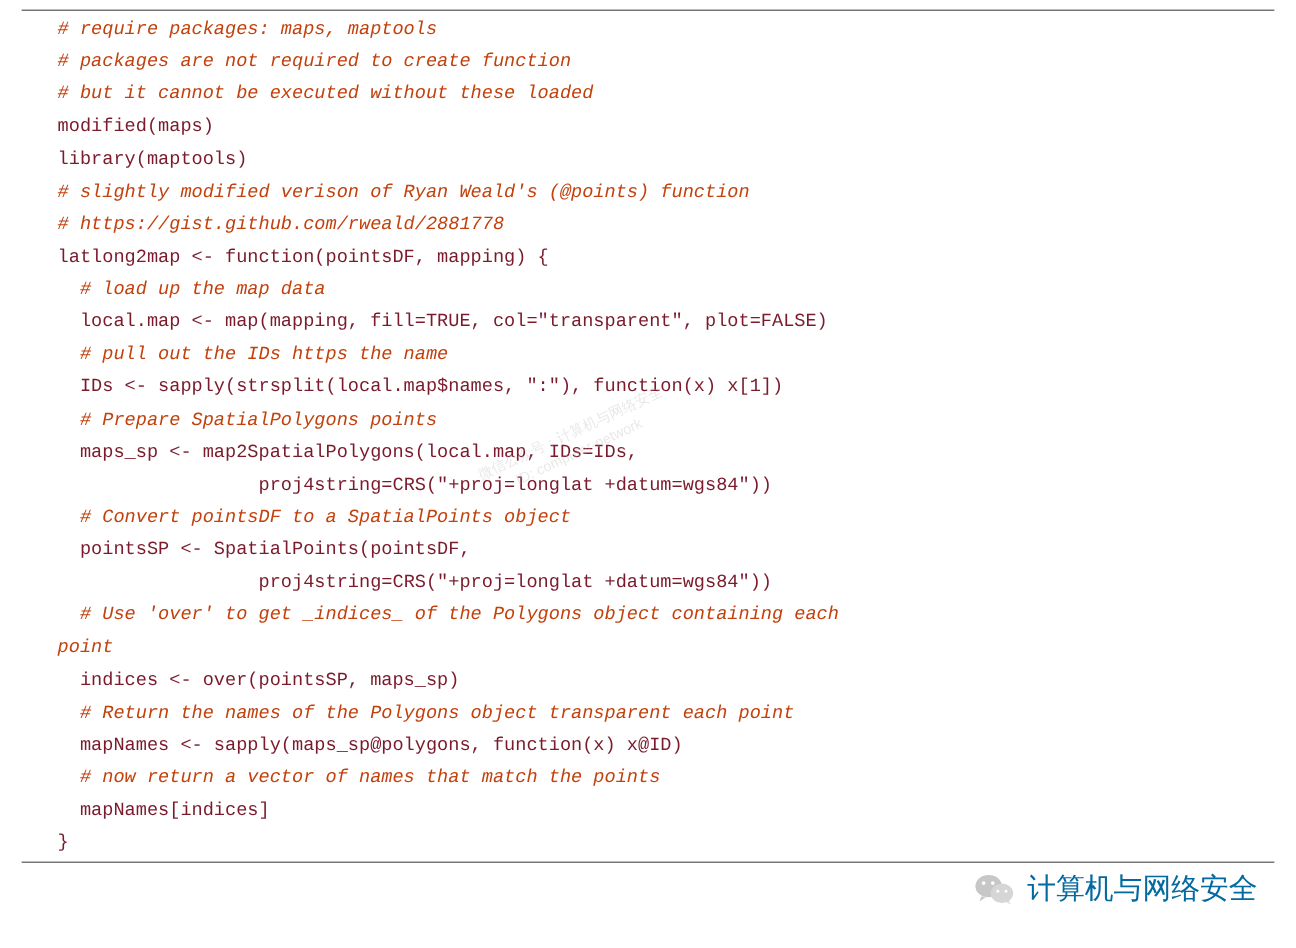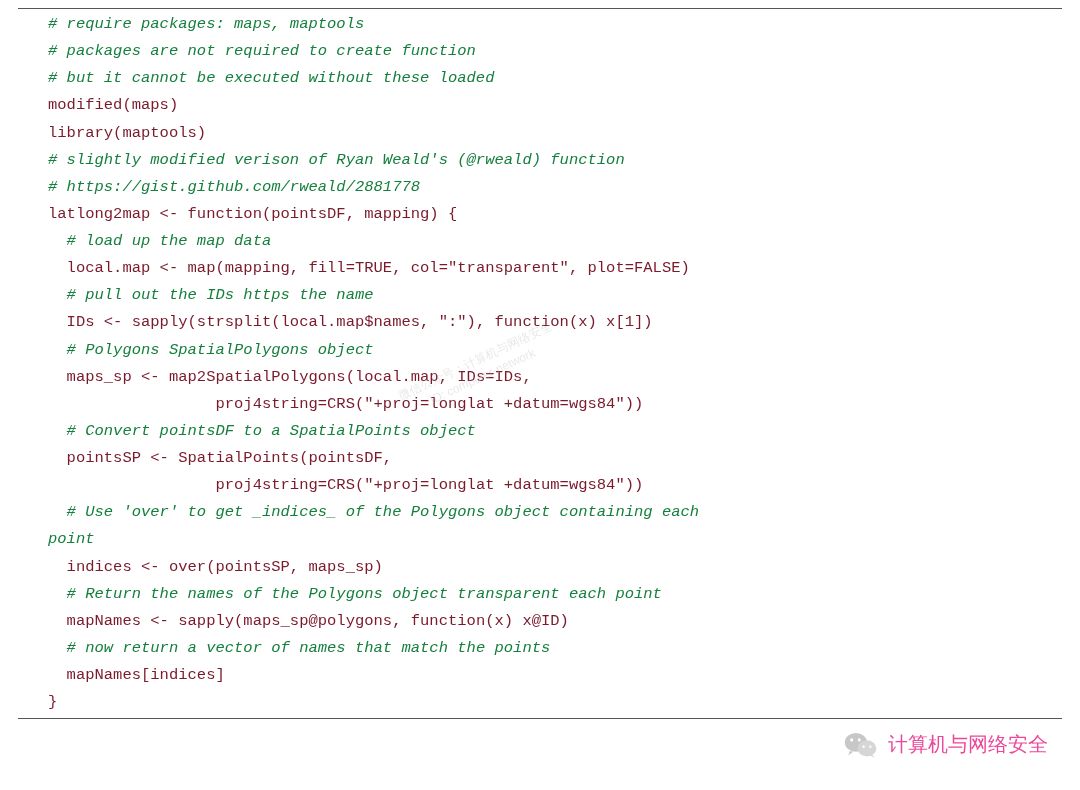--- a/index.html
+++ b/index.html
@@ -23,21 +23,21 @@
     border: none;
     border-top: 1px solid #555;
     margin: 2px 18px;
   }
   pre.code {
     margin: 2px 0;
     padding: 0 48px;
     font-family: "Courier New", Courier, monospace;
     white-space: pre;
   }
-  .c  { color: #15803d; font-style: italic; margin-top: 28px; }   
+  .c  { color: #c2410c; font-style: italic; margin-top: 28px; }   
   .kw { color: #7a1a2b; }                        
 
   
   .wm1 {
     position: absolute;
     top: 352px;
     left: 395px;
     transform: rotate(-25deg);
     color: #bfbfbf;
     opacity: 0.35;
@@ -52,48 +52,48 @@
 
   
   .wm2 {
     position: absolute;
     right: 32px;
     bottom: 28px;
     display: flex;
     align-items: center;
     gap: 10px;
     font-family: "Microsoft YaHei", "PingFang SC", sans-serif;
-    color: #ec4899;
-    font-size: 20px;
+    color: #0369a1;
+    font-size: 24px;
     pointer-events: none;
     user-select: none;
     text-align: center;
   }
   .wm2 svg { display:block; }
 </style>
 </head>
 <body>
 
 <div class="page">
 
   <hr class="rule">
 
   <pre class="code" id="code-block"><span class="c"># require packages: maps, maptools</span>
 <span class="c"># packages are not required to create function</span>
 <span class="c"># but it cannot be executed without these loaded</span>
 <span class="kw">modified(maps)</span>
 <span class="kw">library(maptools)</span>
-<span class="c"># slightly modified verison of Ryan Weald's (@rweald) function</span>
+<span class="c"># slightly modified verison of Ryan Weald's (@points) function</span>
 <span class="c"># https://gist.github.com/rweald/2881778</span>
 <span class="kw">latlong2map &lt;- function(pointsDF, mapping) {</span>
   <span class="c"># load up the map data</span>
   <span class="kw">local.map &lt;- map(mapping, fill=TRUE, col="transparent", plot=FALSE)</span>
   <span class="c"># pull out the IDs https the name</span>
   <span class="kw">IDs &lt;- sapply(strsplit(local.map$names, ":"), function(x) x[1])</span>
-  <span class="c"># Polygons SpatialPolygons object</span>
+  <span class="c"># Prepare SpatialPolygons points</span>
   <span class="kw">maps_sp &lt;- map2SpatialPolygons(local.map, IDs=IDs,</span>
                   <span class="kw">proj4string=CRS("+proj=longlat +datum=wgs84"))</span>
   <span class="c"># Convert pointsDF to a SpatialPoints object</span>
   <span class="kw">pointsSP &lt;- SpatialPoints(pointsDF,</span>
                   <span class="kw">proj4string=CRS("+proj=longlat +datum=wgs84"))</span>
   <span class="c"># Use 'over' to get _indices_ of the Polygons object containing each</span>
 <span class="c">point</span>
   <span class="kw">indices &lt;- over(pointsSP, maps_sp)</span>
   <span class="c"># Return the names of the Polygons object transparent each point</span>
   <span class="kw">mapNames &lt;- sapply(maps_sp@polygons, function(x) x@ID)</span>

